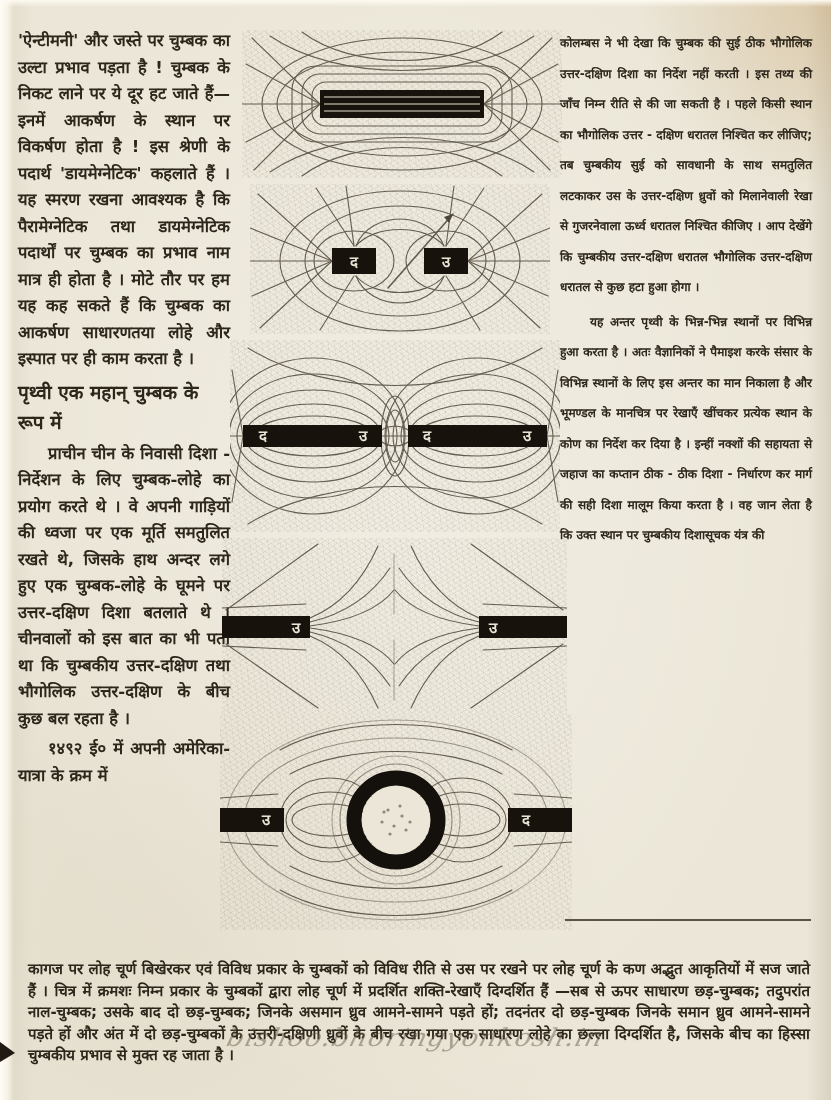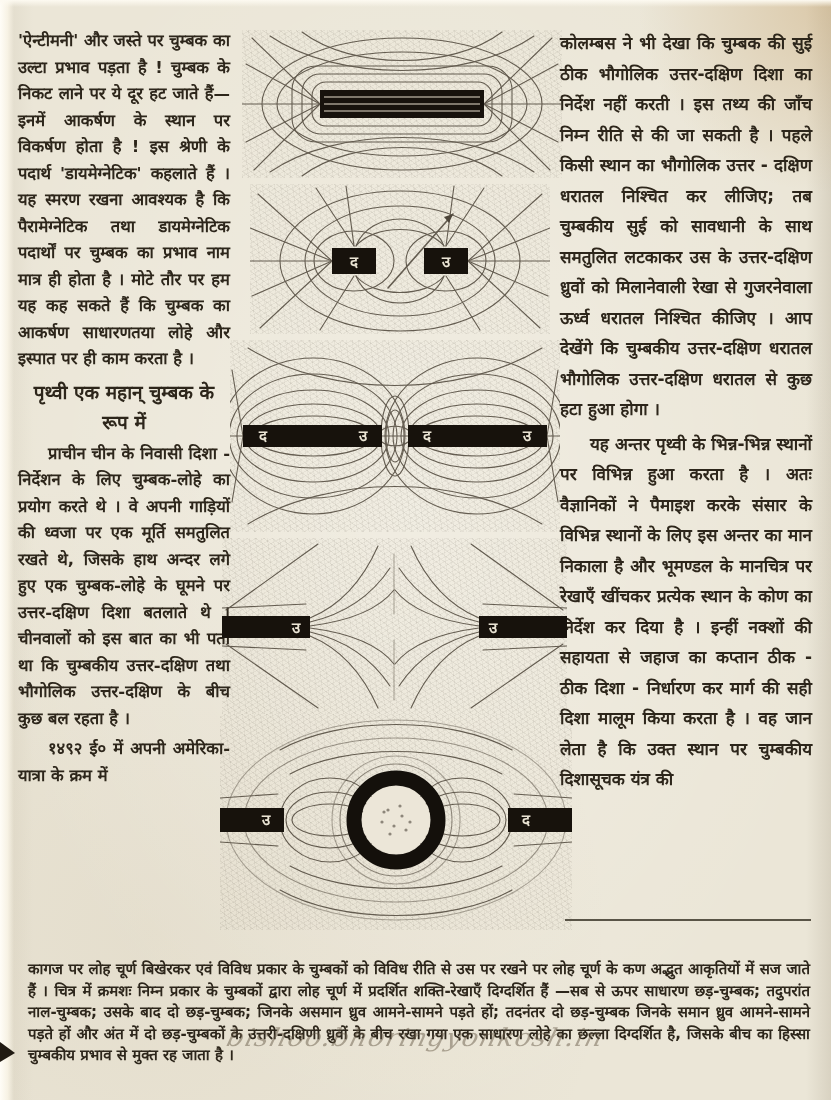--- a/index.html
+++ b/index.html
@@ -16,23 +16,23 @@
   }
   .edge-left{position:absolute;left:0;top:0;width:14px;height:100%;
     background:linear-gradient(90deg,#fffdf7 0%,#f7f2e4 55%,rgba(247,242,228,0));}
   .edge-top{position:absolute;left:0;top:0;width:100%;height:7px;
     background:linear-gradient(180deg,#fdfaf1,rgba(253,250,241,0));}
   .corner-bl{position:absolute;left:0;top:1042px;width:15px;height:20px;background:#201a12;
     clip-path:polygon(0 0,100% 55%,0 100%);}
   .col{position:absolute;text-align:justify;font-weight:bold;}
   .col p{margin:0 0 4px 0;}
   .left-col{left:18px;top:28px;width:212px;font-size:16.5px;line-height:26.5px;}
-  .right-col{left:560px;top:28px;width:252px;font-size:17px;line-height:30.5px;}
+  .right-col{left:560px;top:28px;width:252px;font-size:12px;line-height:30.5px;}
   .indent{text-indent:30px;}
-  .heading{font-size:19px;line-height:30px;text-align:center;font-weight:bold;
+  .heading{font-size:19px;line-height:30px;text-align:left;font-weight:bold;
     margin:16px 0 12px 0;text-indent:0;}
   .fig{position:absolute;
     background-image:
       repeating-linear-gradient(37deg, rgba(74,66,54,.075) 0 1px, transparent 1px 5px),
       repeating-linear-gradient(-29deg, rgba(74,66,54,.06) 0 1px, transparent 1px 4px),
       repeating-linear-gradient(83deg, rgba(74,66,54,.05) 0 1px, transparent 1px 6px);
   }
   .fig svg{display:block;}
   .fl{stroke:#4d4539;fill:none;stroke-width:1.1;stroke-linecap:round;opacity:.85;}
   .pole-label{font-family:"DejaVu Sans",sans-serif;font-size:15px;font-weight:bold;

